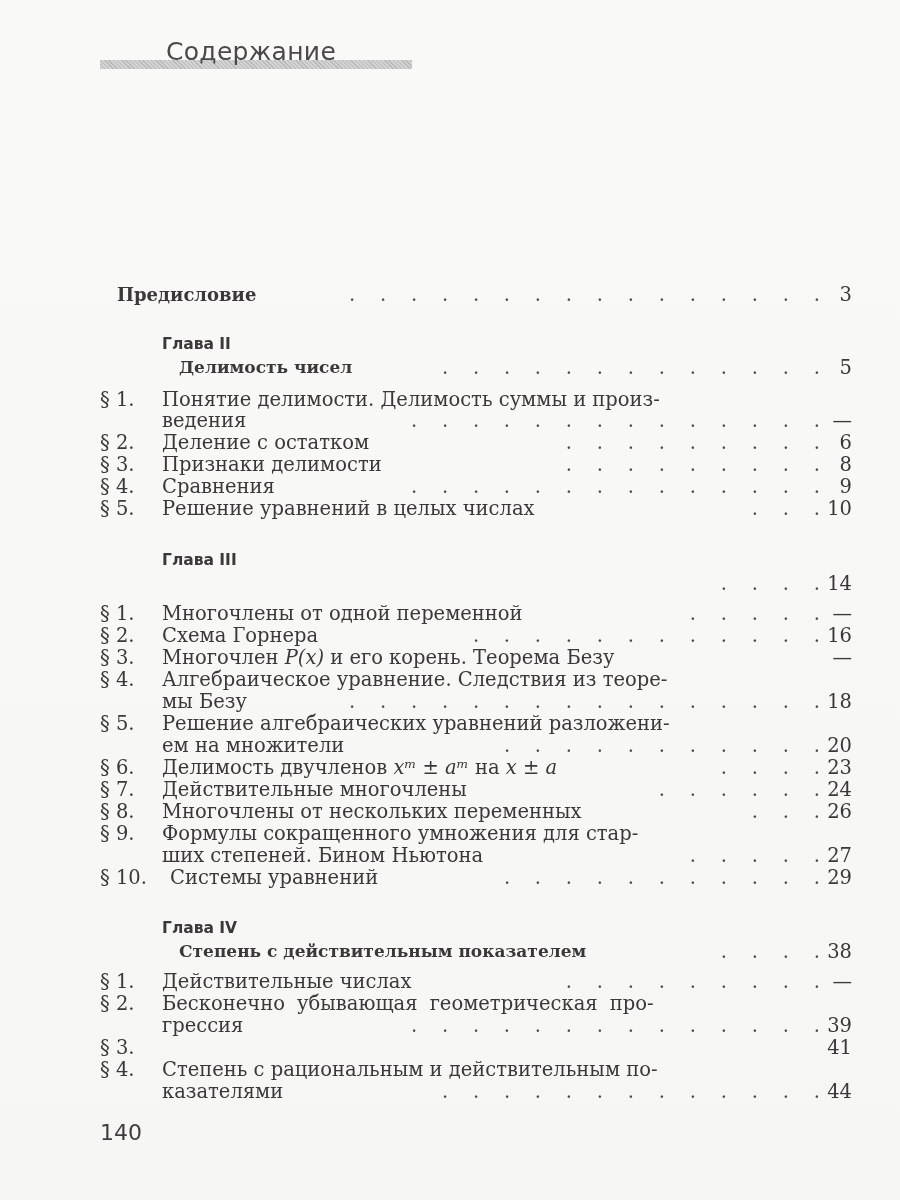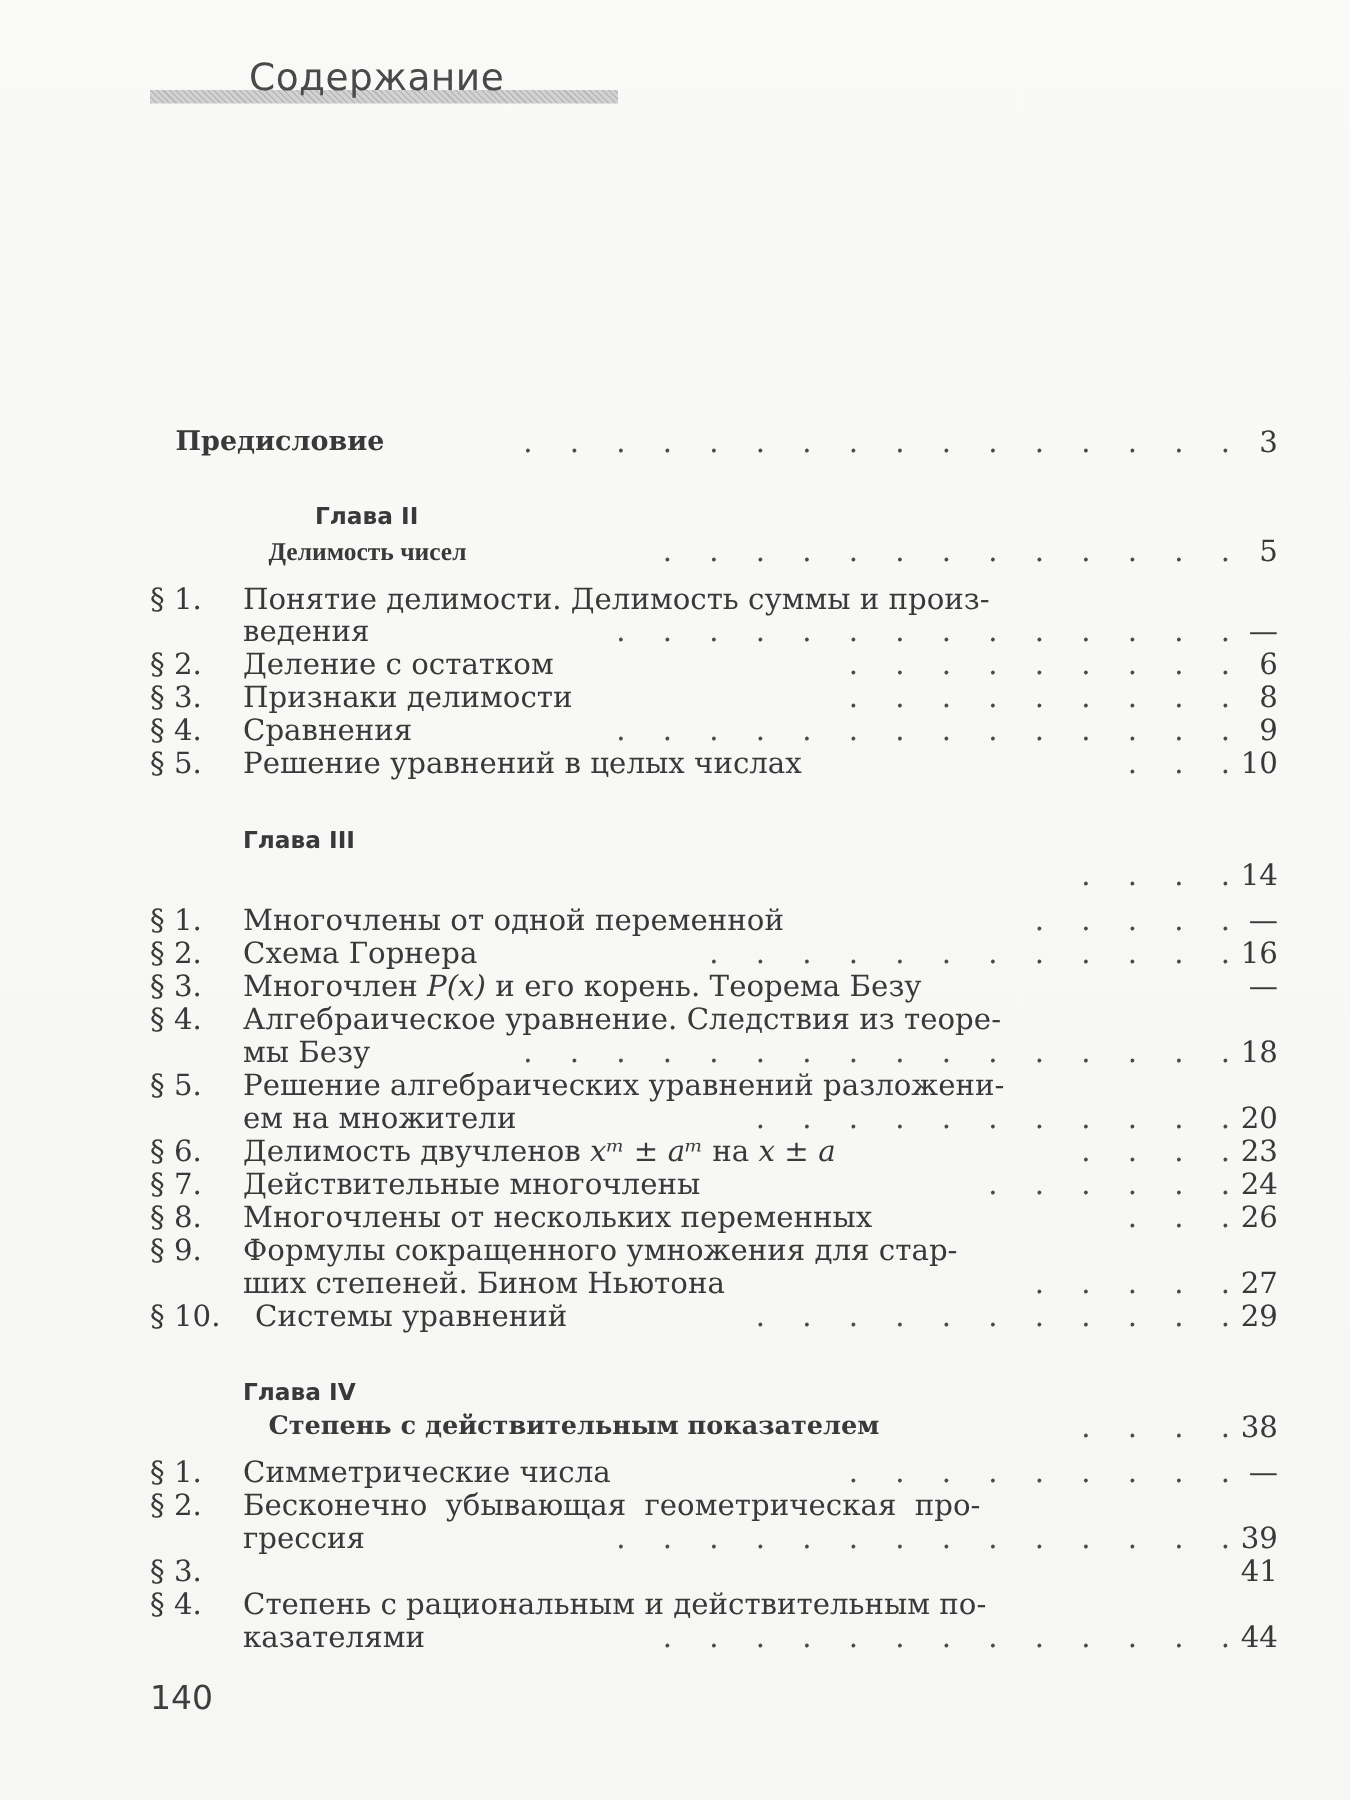--- a/index.html
+++ b/index.html
@@ -129,23 +129,23 @@
   </div>
 
   <div class="toc" style="top:0;">
 
     <div class="row" style="top:283px;">
       <span class="txt bold" style="left:0;font-size:18px;">Предисловие</span>
       <span class="dots" style="left:200px;width:520px;">.&nbsp;&nbsp;&nbsp;&nbsp;.&nbsp;&nbsp;&nbsp;&nbsp;.&nbsp;&nbsp;&nbsp;&nbsp;.&nbsp;&nbsp;&nbsp;&nbsp;.&nbsp;&nbsp;&nbsp;&nbsp;.&nbsp;&nbsp;&nbsp;&nbsp;.&nbsp;&nbsp;&nbsp;&nbsp;.&nbsp;&nbsp;&nbsp;&nbsp;.&nbsp;&nbsp;&nbsp;&nbsp;.&nbsp;&nbsp;&nbsp;&nbsp;.&nbsp;&nbsp;&nbsp;&nbsp;.&nbsp;&nbsp;&nbsp;&nbsp;.&nbsp;&nbsp;&nbsp;&nbsp;.&nbsp;&nbsp;&nbsp;&nbsp;.&nbsp;&nbsp;&nbsp;&nbsp;.</span>
       <span class="pg">3</span>
     </div>
 
-    <div class="chap-label" style="top:334px;margin-left:48px;">Глава II</div>
+    <div class="chap-label" style="top:334px;">Глава II</div>
     <div class="row" style="top:356px;">
-      <span class="txt bold" style="left:62px;font-family:Liberation Serif, serif;">Делимость чисел</span>
+      <span class="txt bold" style="left:62px;">Делимость чисел</span>
       <span class="dots" style="left:280px;width:440px;">.&nbsp;&nbsp;&nbsp;&nbsp;.&nbsp;&nbsp;&nbsp;&nbsp;.&nbsp;&nbsp;&nbsp;&nbsp;.&nbsp;&nbsp;&nbsp;&nbsp;.&nbsp;&nbsp;&nbsp;&nbsp;.&nbsp;&nbsp;&nbsp;&nbsp;.&nbsp;&nbsp;&nbsp;&nbsp;.&nbsp;&nbsp;&nbsp;&nbsp;.&nbsp;&nbsp;&nbsp;&nbsp;.&nbsp;&nbsp;&nbsp;&nbsp;.&nbsp;&nbsp;&nbsp;&nbsp;.&nbsp;&nbsp;&nbsp;&nbsp;.</span>
       <span class="pg">5</span>
     </div>
 
     <div class="row" style="top:388px;">
       <span class="sec-num">§ 1.</span>
       <span class="sec-title">Понятие делимости. Делимость суммы и произ-</span>
     </div>
     <div class="row" style="top:409px;">
       <span class="cont">ведения</span>
@@ -267,21 +267,21 @@
 
     <div class="chap-label" style="top:918px;">Глава IV</div>
     <div class="row" style="top:940px;">
       <span class="txt bold" style="left:62px;">Степень с действительным показателем</span>
       <span class="dots" style="left:600px;width:120px;">.&nbsp;&nbsp;&nbsp;&nbsp;.&nbsp;&nbsp;&nbsp;&nbsp;.&nbsp;&nbsp;&nbsp;&nbsp;.</span>
       <span class="pg">38</span>
     </div>
 
     <div class="row" style="top:970px;">
       <span class="sec-num">§ 1.</span>
-      <span class="sec-title">Симметрические числа</span>
+      <span class="sec-title">Действительные числах</span>
       <span class="dots" style="left:400px;width:320px;">.&nbsp;&nbsp;&nbsp;&nbsp;.&nbsp;&nbsp;&nbsp;&nbsp;.&nbsp;&nbsp;&nbsp;&nbsp;.&nbsp;&nbsp;&nbsp;&nbsp;.&nbsp;&nbsp;&nbsp;&nbsp;.&nbsp;&nbsp;&nbsp;&nbsp;.&nbsp;&nbsp;&nbsp;&nbsp;.&nbsp;&nbsp;&nbsp;&nbsp;.</span>
       <span class="pg">—</span>
     </div>
 
     <div class="row" style="top:992px;">
       <span class="sec-num">§ 2.</span>
       <span class="sec-title" style="word-spacing:6px;">Бесконечно убывающая геометрическая про-</span>
     </div>
     <div class="row" style="top:1014px;">
       <span class="cont">грессия</span>

